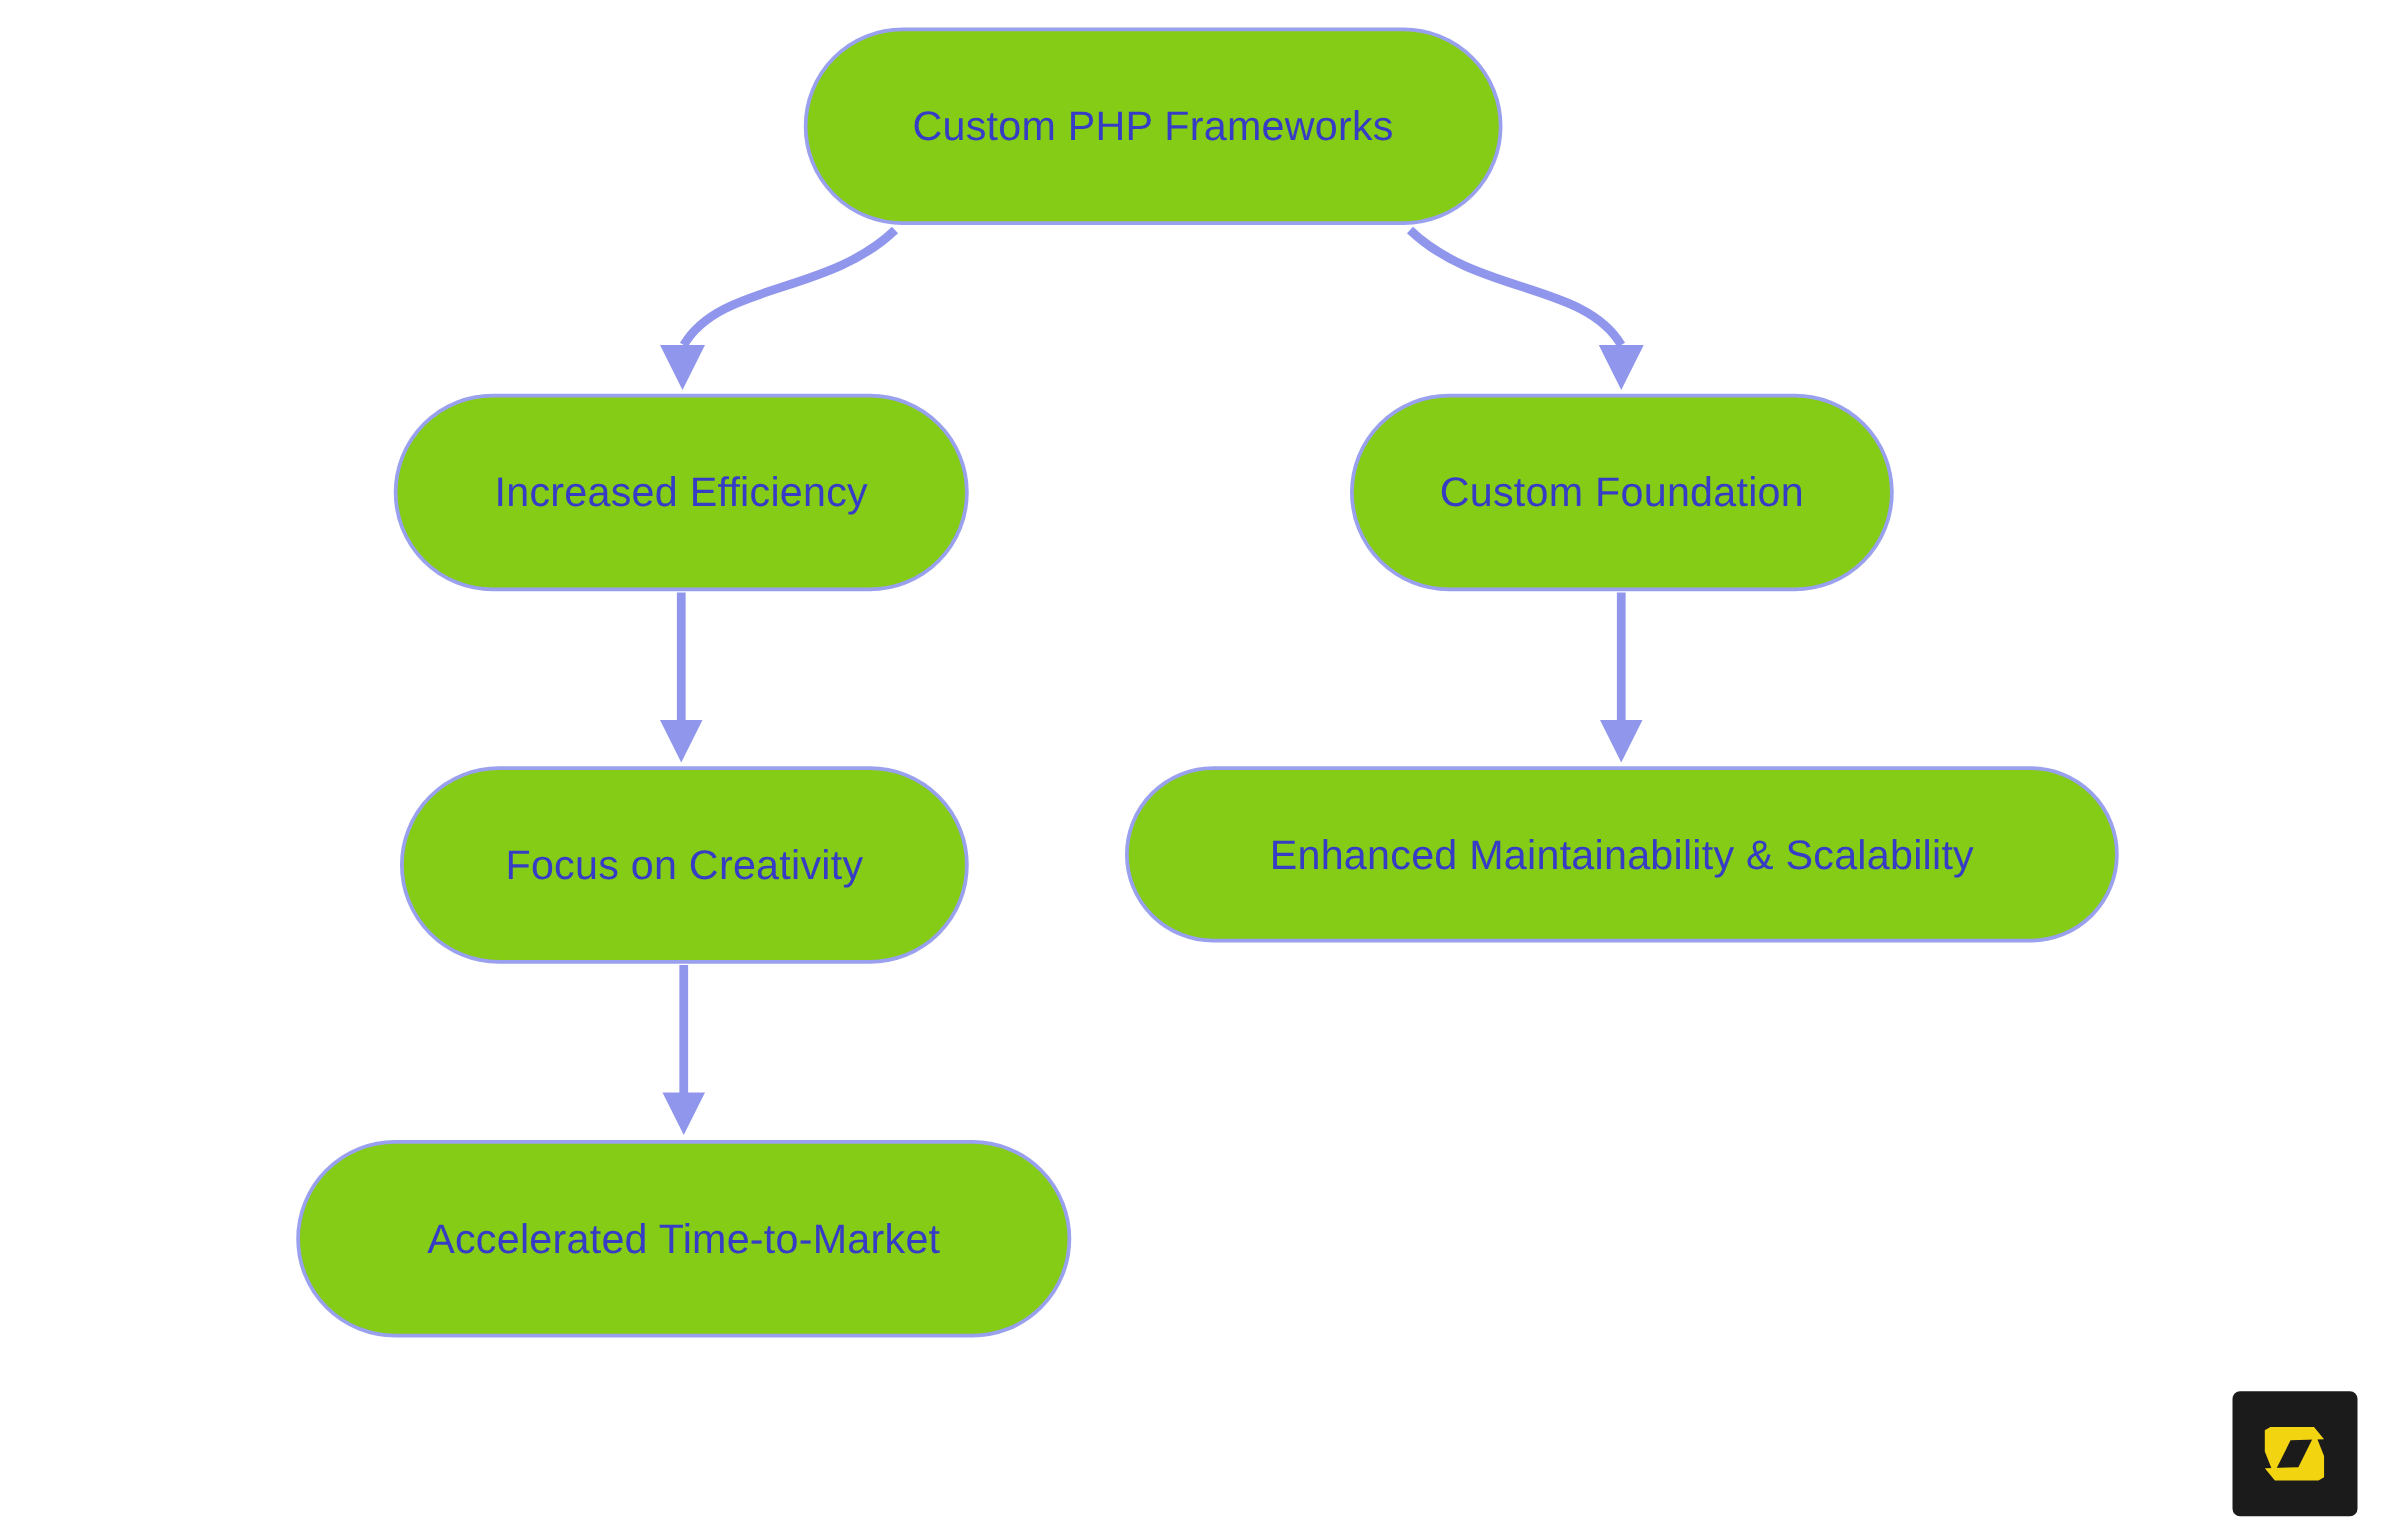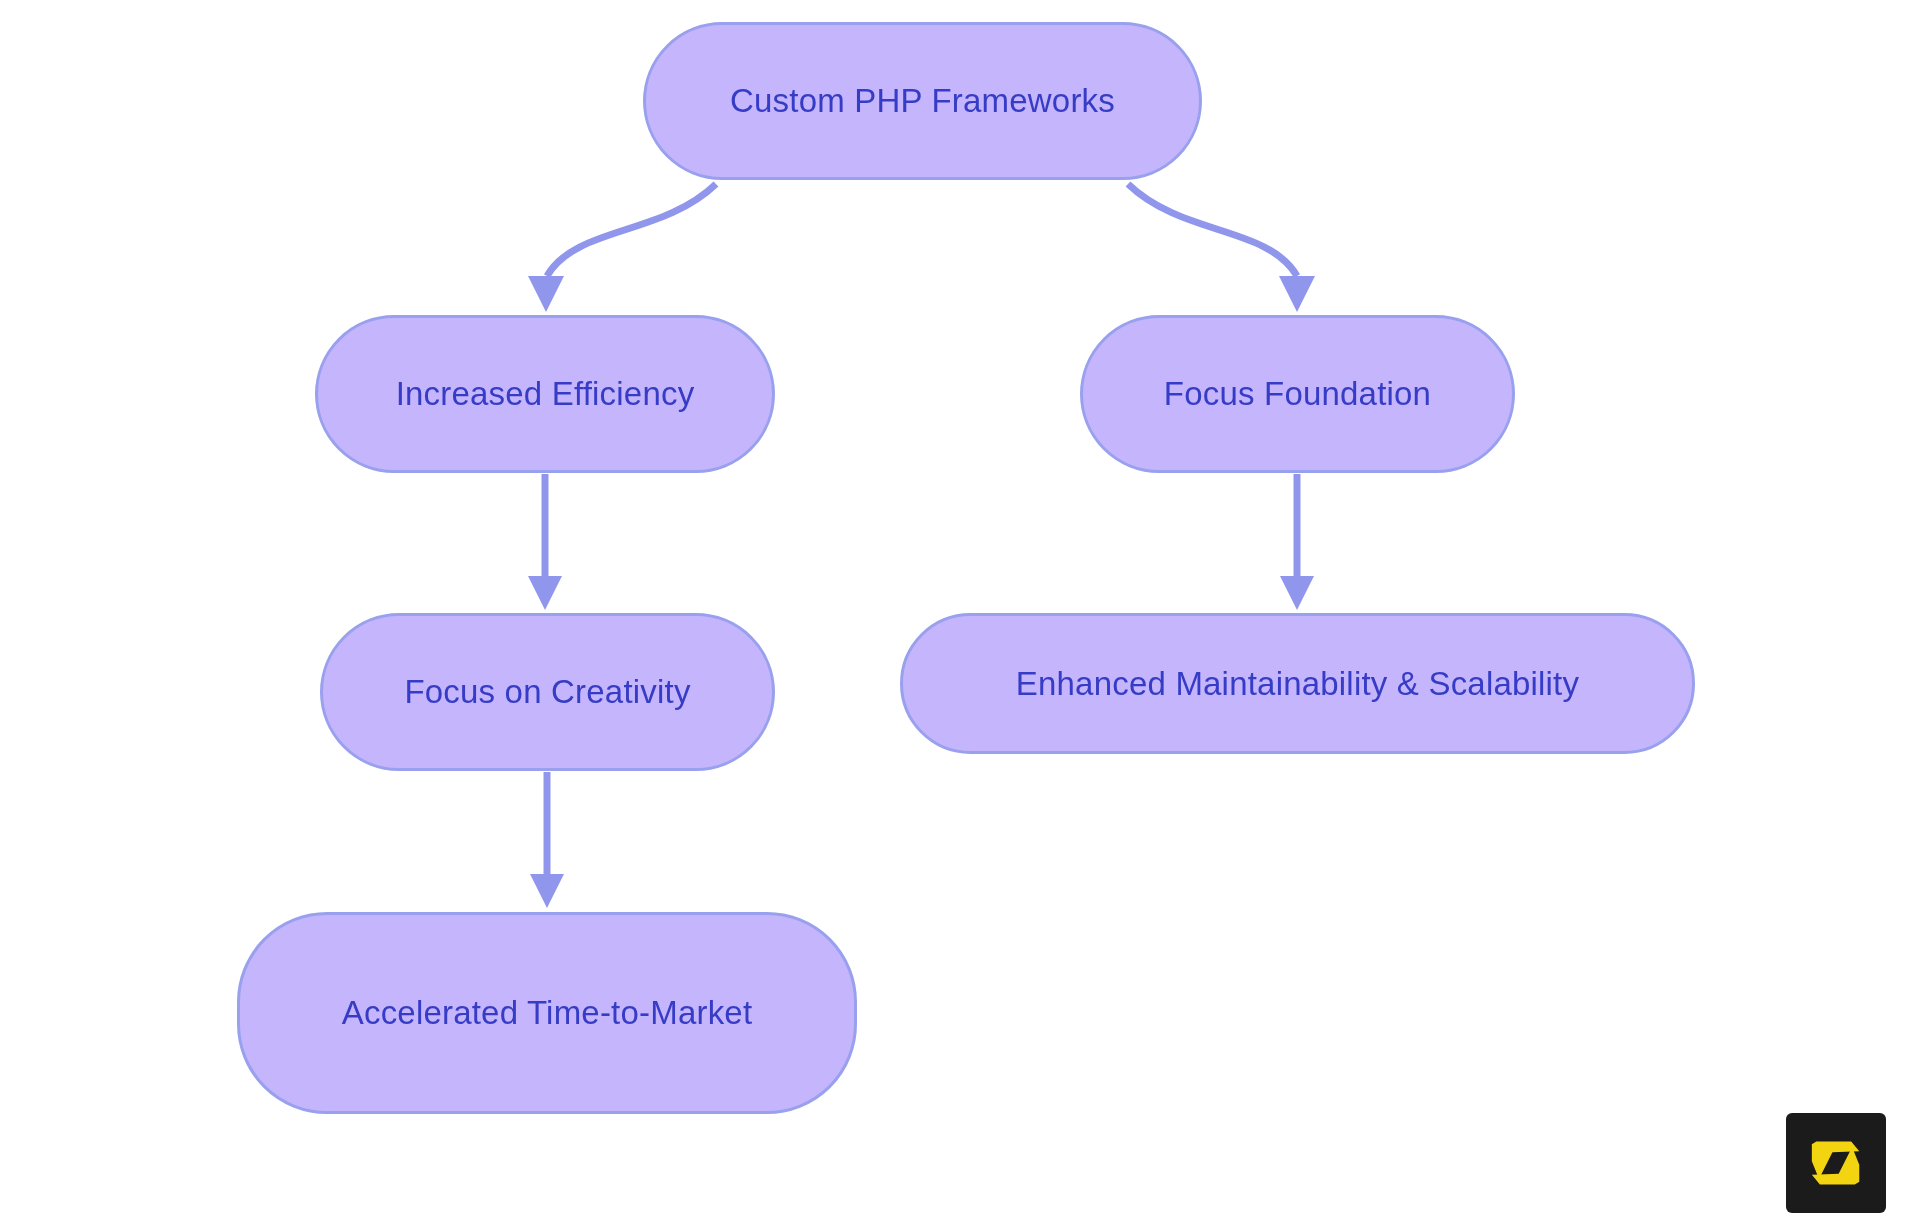--- a/index.html
+++ b/index.html
@@ -13,38 +13,38 @@
   }
   .edges-layer {
     position: absolute;
     left: 0; top: 0;
     width: 1920px; height: 1215px;
     pointer-events: none;
   }
   .node {
     position: absolute;
     box-sizing: border-box;
-    background: #c4b5fd;
+    background: #84cc16;
     border: 3px solid #99a0ee;
     border-radius: 90px;
     display: flex;
     align-items: center;
     justify-content: center;
     color: #363cc5;
     font-size: 33px;
     letter-spacing: 0.2px;
     white-space: nowrap;
     text-align: center;
   }
   .node-root       { left: 643px;  top: 22px;  width: 559px; height: 158px; }
   .node-efficiency { left: 315px;  top: 315px; width: 460px; height: 158px; justify-content: center; }
   .node-robust     { left: 1080px; top: 315px; width: 435px; height: 158px; }
   .node-creativity { left: 320px;  top: 613px; width: 455px; height: 158px; }
   .node-maintain   { left: 900px;  top: 613px; width: 795px; height: 141px; }
-  .node-ttm        { left: 237px;  top: 912px; width: 620px; height: 202px; }
+  .node-ttm        { left: 237px;  top: 912px; width: 620px; height: 158px; }
 
   .logo-box {
     position: absolute;
     left: 1786px;
     top: 1113px;
     width: 100px;
     height: 100px;
     background: #1b1b1b;
     border-radius: 6px;
     display: flex;
@@ -88,21 +88,21 @@
 
   <div class="node node-root">
     <span>Custom PHP Frameworks</span>
   </div>
 
   <div class="node node-efficiency">
     <span>Increased Efficiency</span>
   </div>
 
   <div class="node node-robust">
-    <span>Focus Foundation</span>
+    <span>Custom Foundation</span>
   </div>
 
   <div class="node node-creativity">
     <span>Focus on Creativity</span>
   </div>
 
   <div class="node node-maintain">
     <span>Enhanced Maintainability &amp; Scalability</span>
   </div>
 

